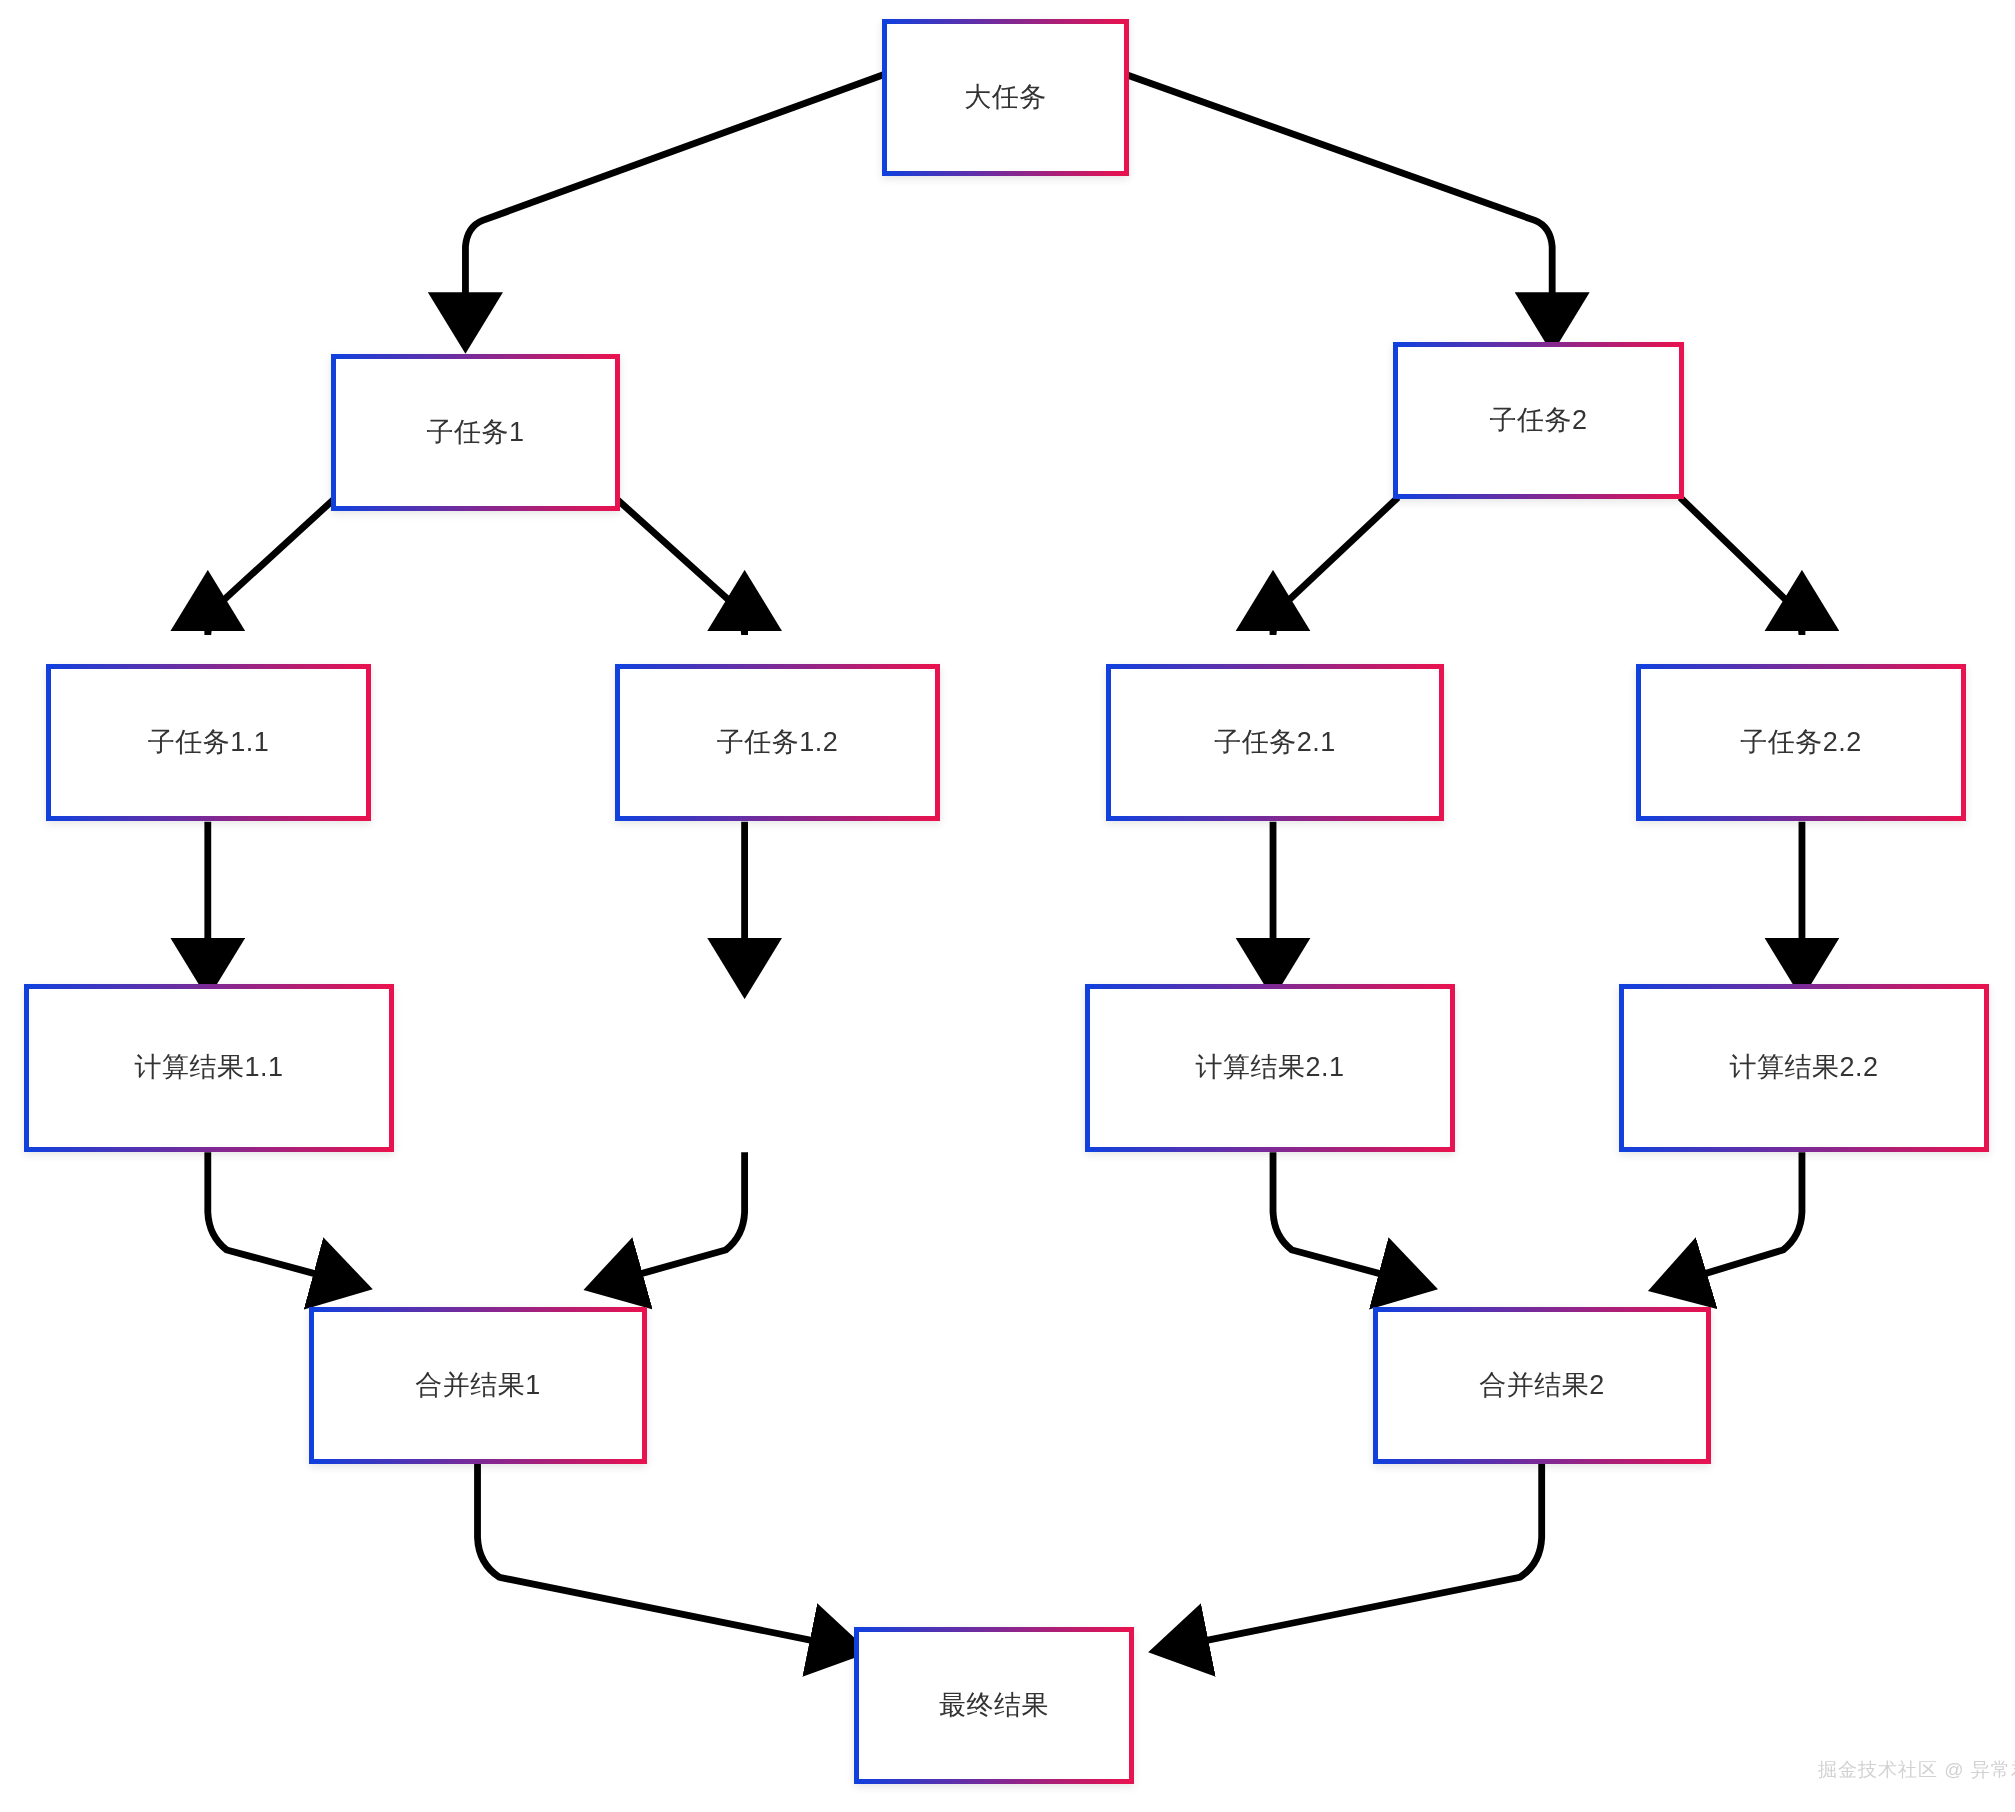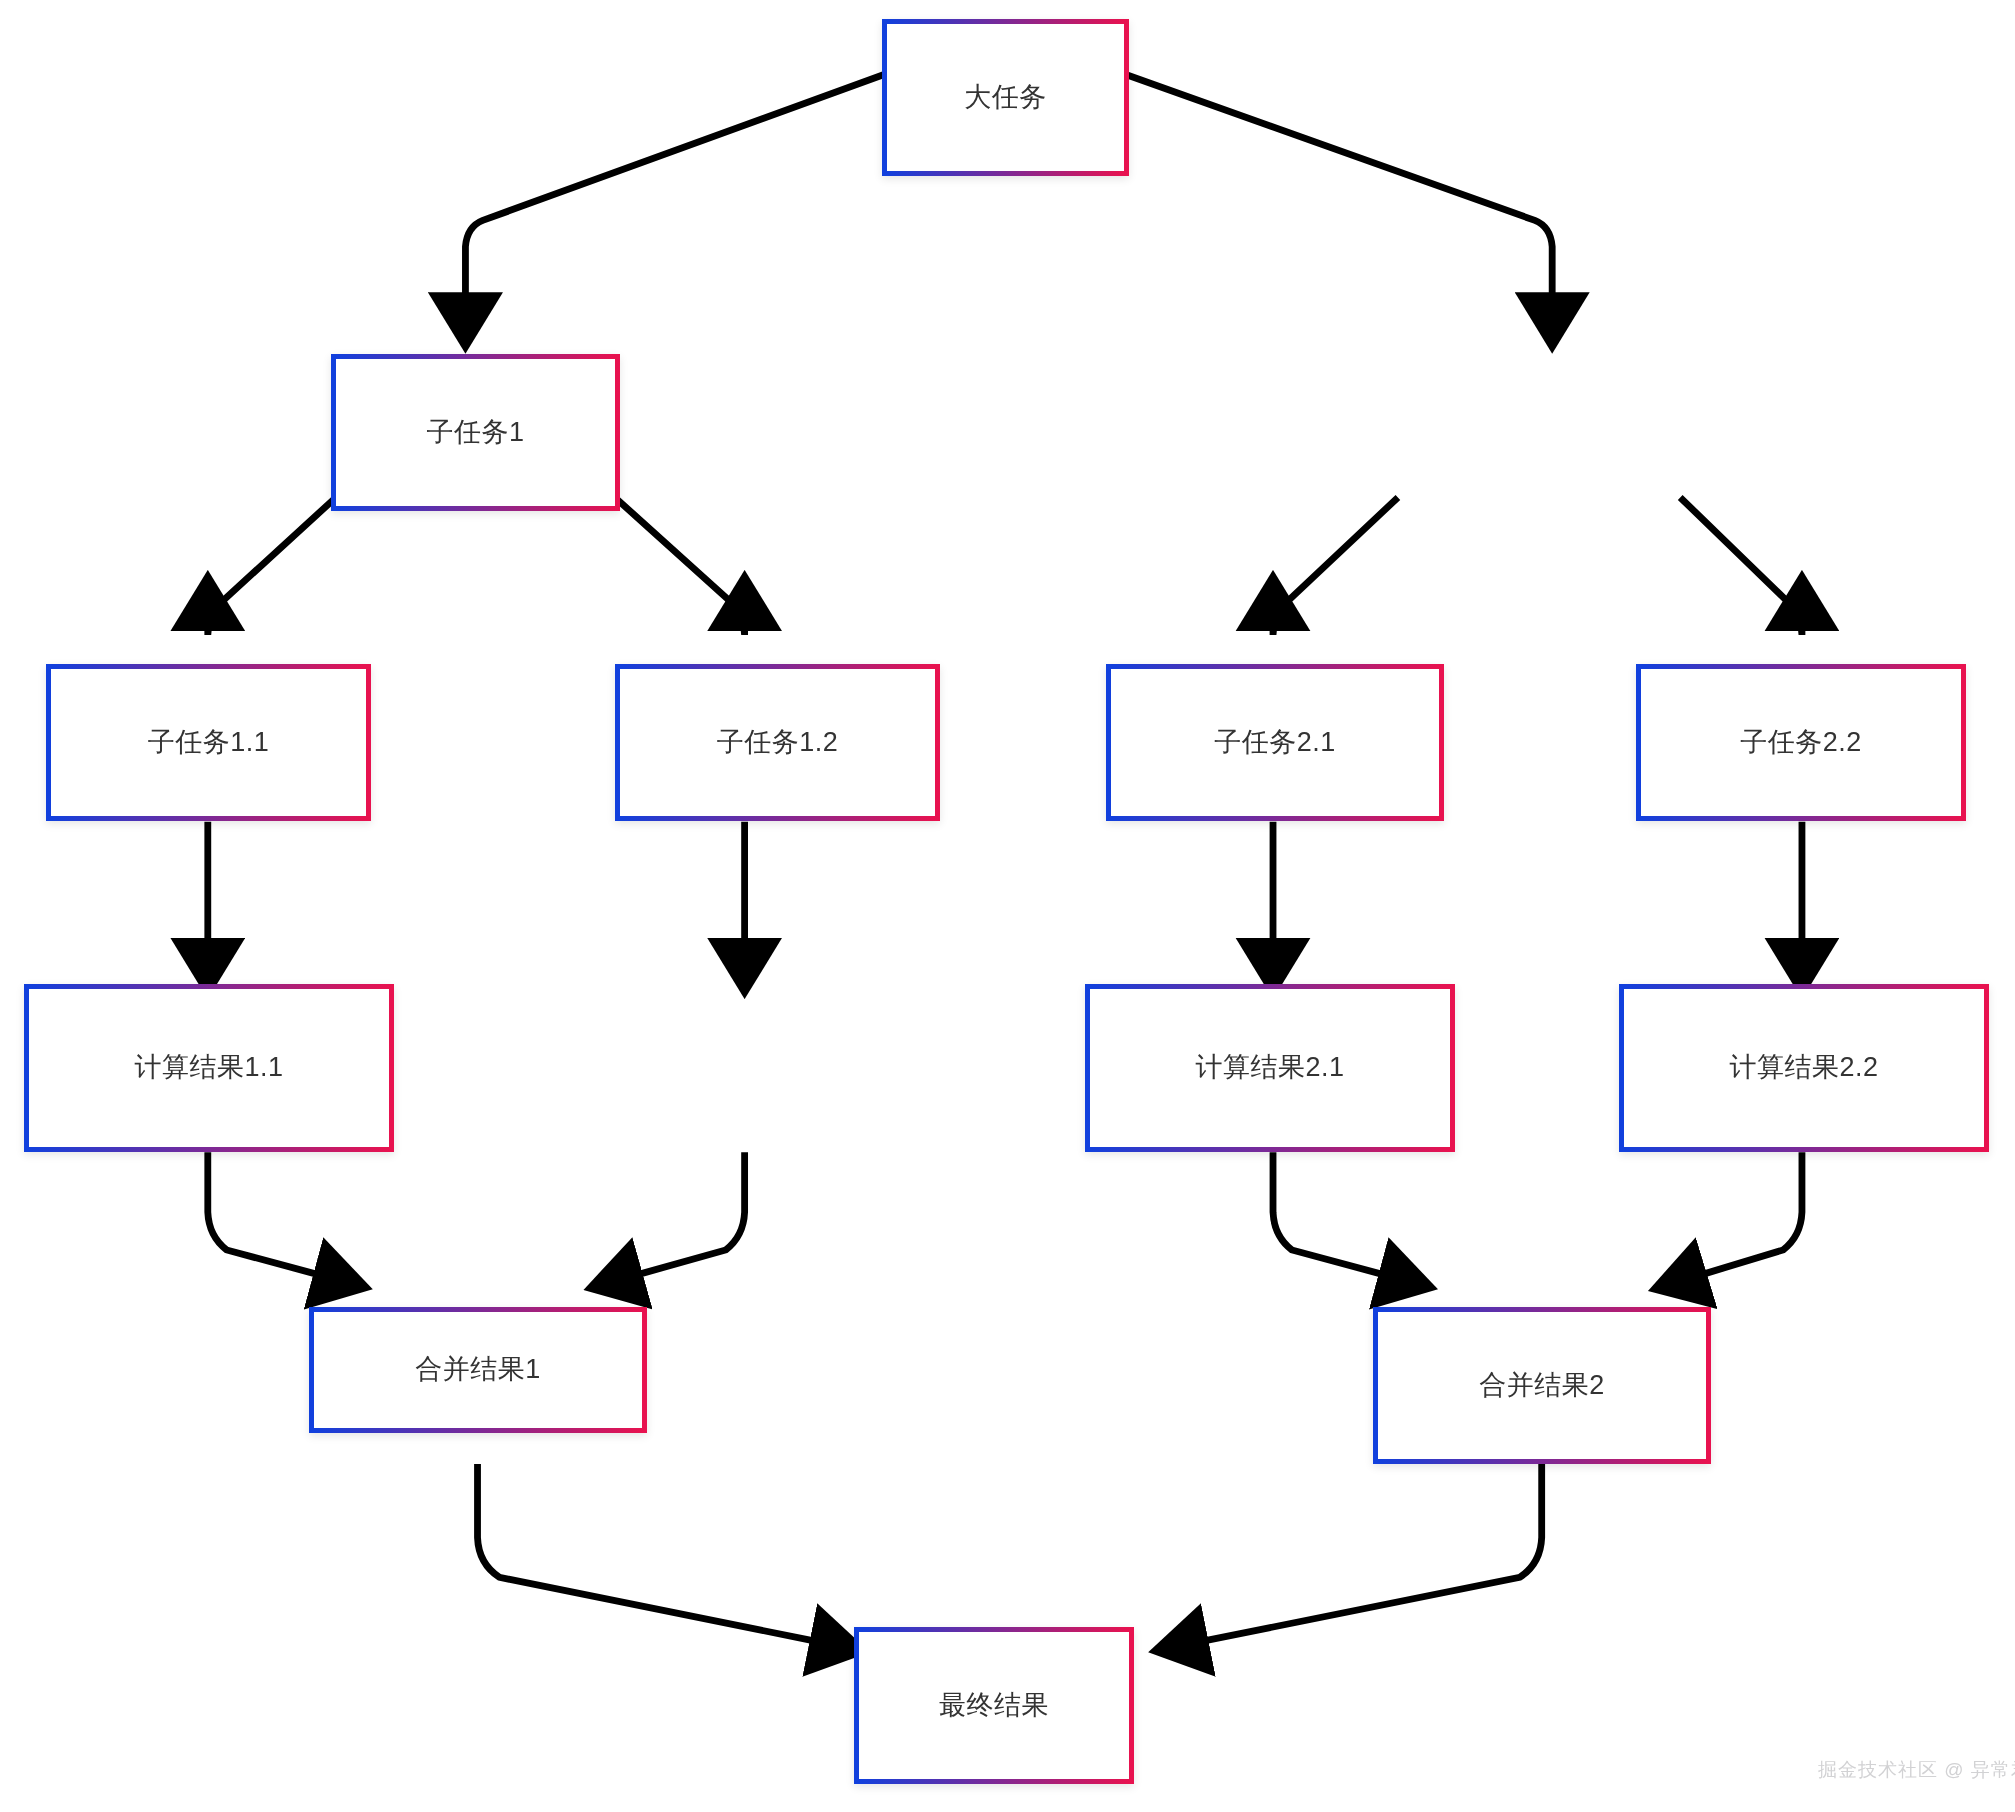--- a/index.html
+++ b/index.html
@@ -101,20 +101,24 @@
   <div class="node-box" style="left:882px; top:19px; width:247px; height:157px;
               border-image-source: linear-gradient(90deg, #1140dd 0%, #e8124f 100%);">
     <span class="node-label">大任务</span>
   </div>
 
   <div class="node-box" style="left:331px; top:354px; width:289px; height:157px;
               border-image-source: linear-gradient(90deg, #1140dd 0%, #e8124f 100%);">
     <span class="node-label">子任务1</span>
   </div>
 
+  <div class="node-box" style="left:1393px; top:342px; width:291px; height:157px;
+              border-image-source: linear-gradient(90deg, #1140dd 0%, #e8124f 100%);">
+    <span class="node-label">子任务2</span>
+  </div>
 
   <div class="node-box" style="left:46px; top:664px; width:325px; height:157px;
               border-image-source: linear-gradient(90deg, #1140dd 0%, #e8124f 100%);">
     <span class="node-label">子任务1.1</span>
   </div>
 
   <div class="node-box" style="left:615px; top:664px; width:325px; height:157px;
               border-image-source: linear-gradient(90deg, #1140dd 0%, #e8124f 100%);">
     <span class="node-label">子任务1.2</span>
   </div>
@@ -138,21 +142,21 @@
   <div class="node-box" style="left:1085px; top:984px; width:370px; height:168px;
               border-image-source: linear-gradient(90deg, #1140dd 0%, #e8124f 100%);">
     <span class="node-label">计算结果2.1</span>
   </div>
 
   <div class="node-box" style="left:1619px; top:984px; width:370px; height:168px;
               border-image-source: linear-gradient(90deg, #1140dd 0%, #e8124f 100%);">
     <span class="node-label">计算结果2.2</span>
   </div>
 
-  <div class="node-box" style="left:309px; top:1307px; width:338px; height:126px;
+  <div class="node-box" style="left:309px; top:1307px; width:338px; height:157px;
               border-image-source: linear-gradient(90deg, #1140dd 0%, #e8124f 100%);">
     <span class="node-label">合并结果1</span>
   </div>
 
   <div class="node-box" style="left:1373px; top:1307px; width:338px; height:157px;
               border-image-source: linear-gradient(90deg, #1140dd 0%, #e8124f 100%);">
     <span class="node-label">合并结果2</span>
   </div>
 
   <div class="node-box" style="left:854px; top:1627px; width:280px; height:157px;

